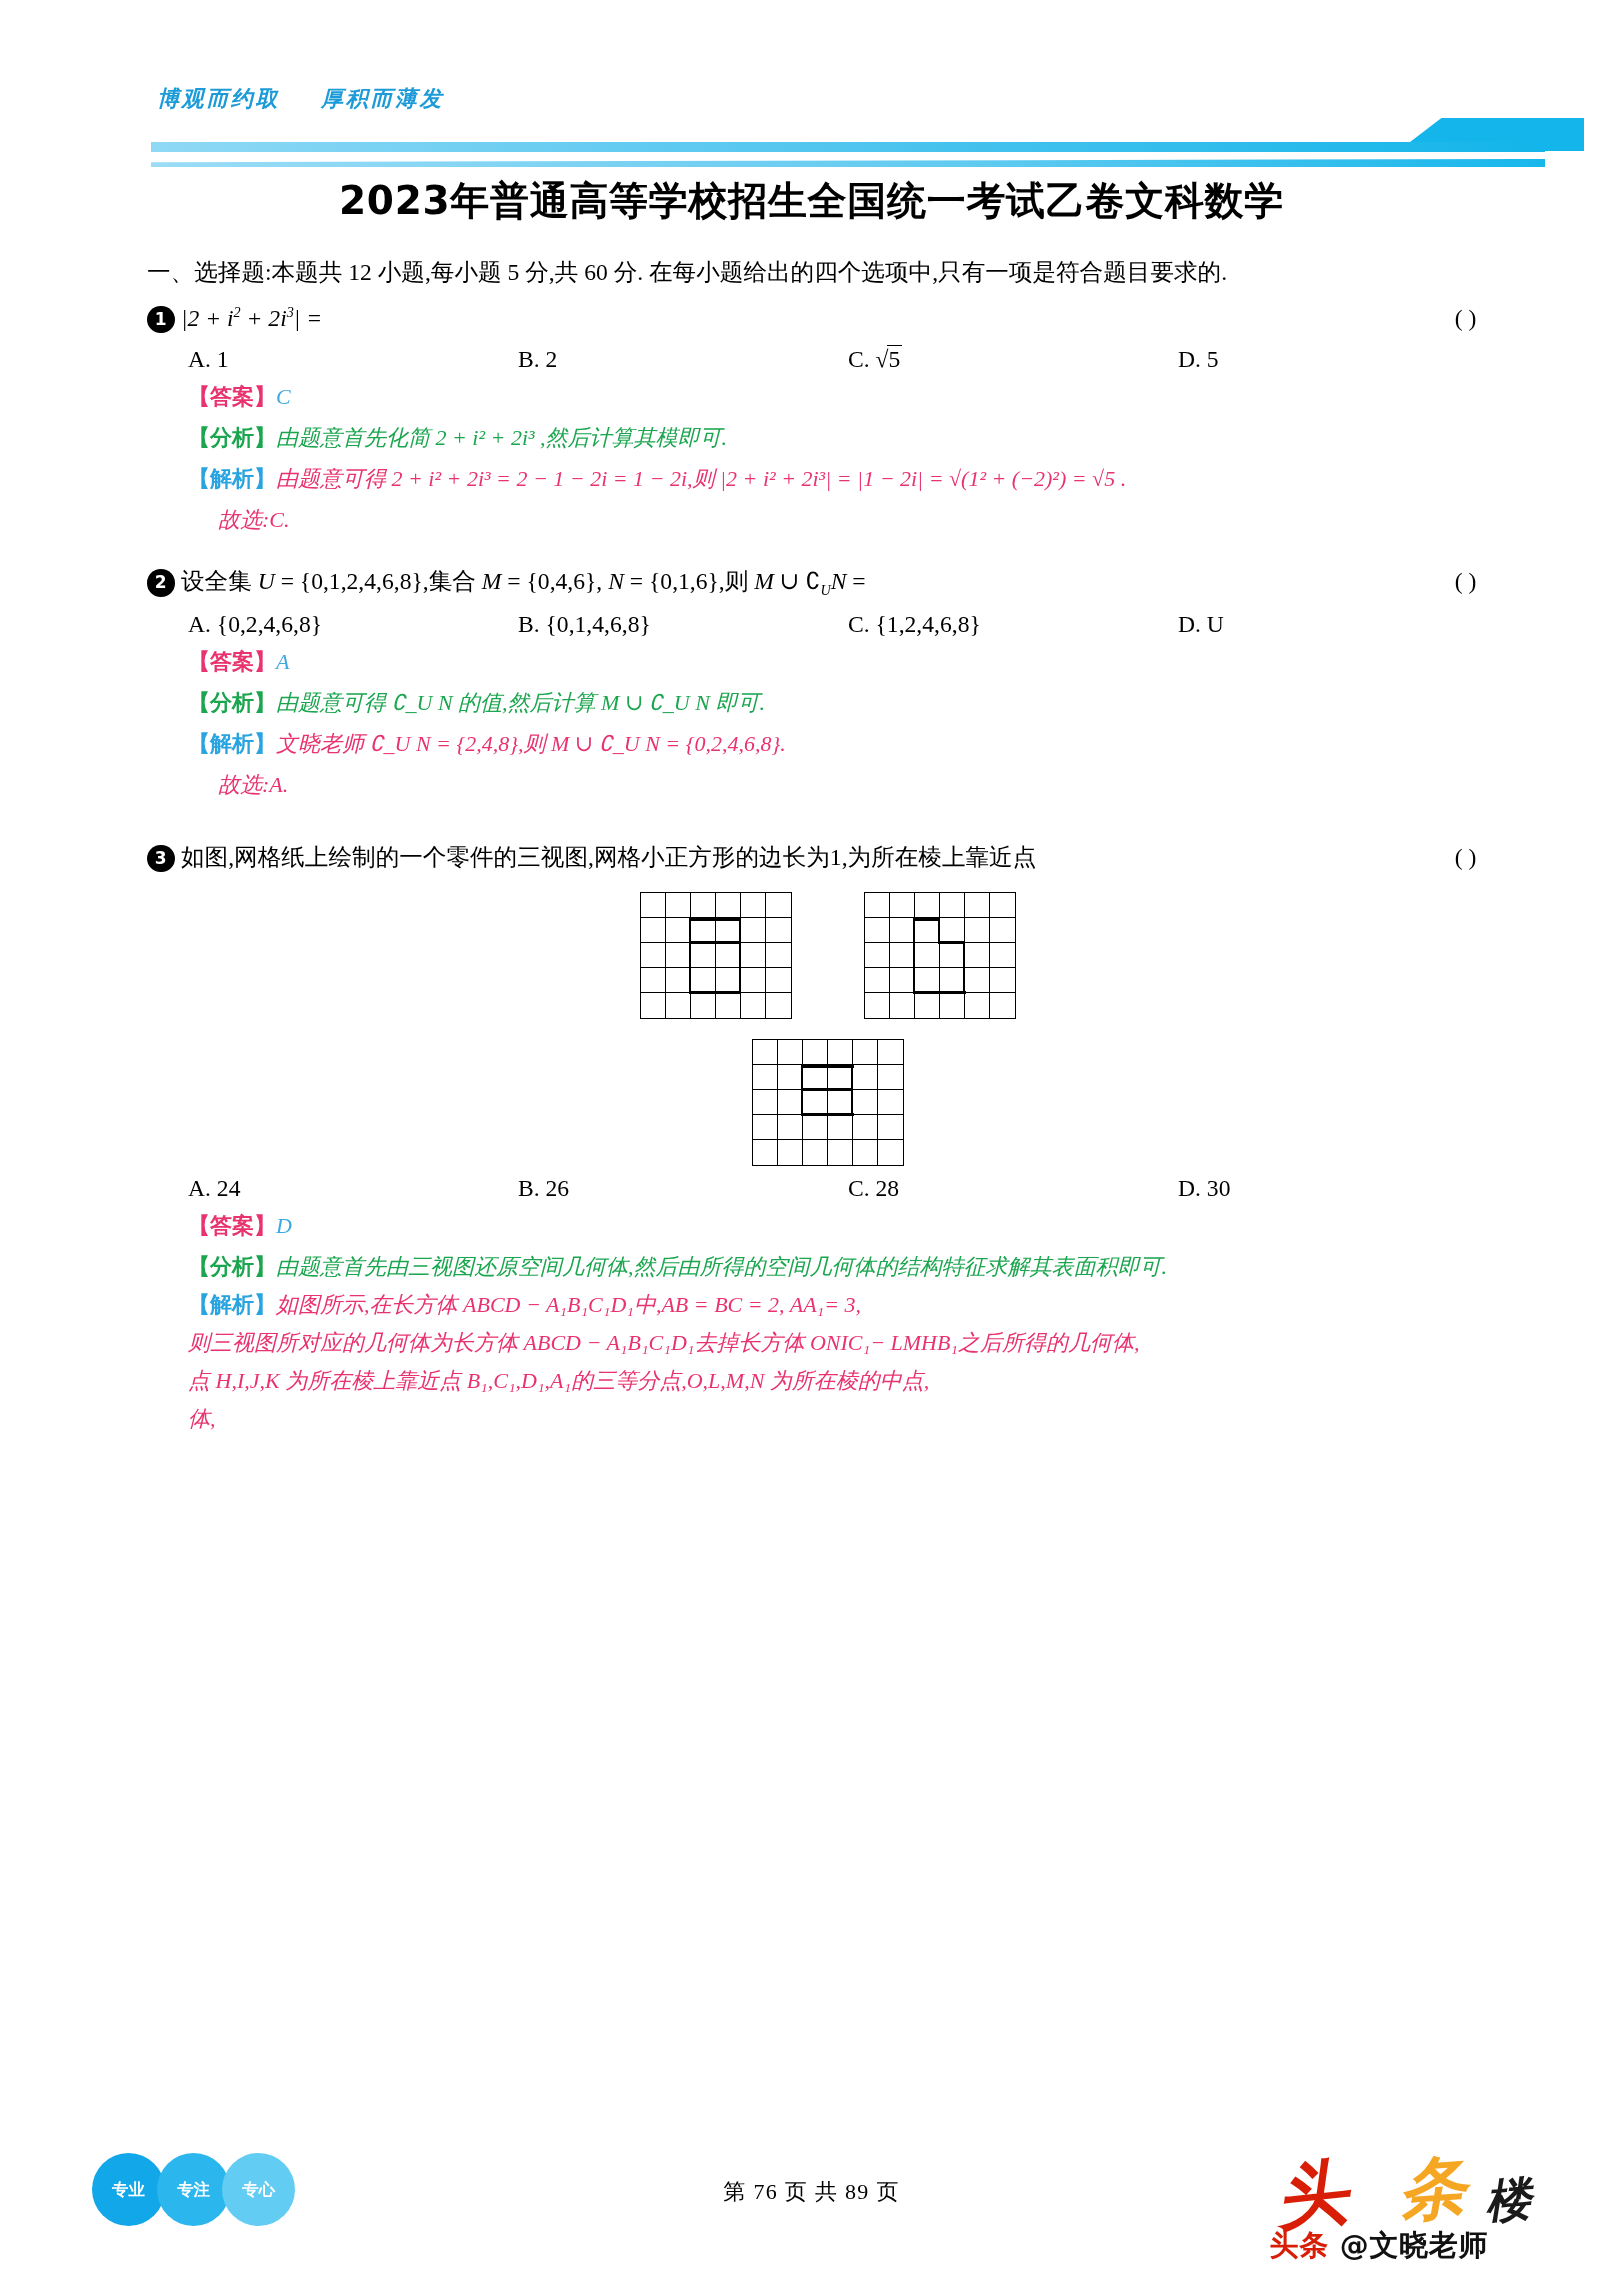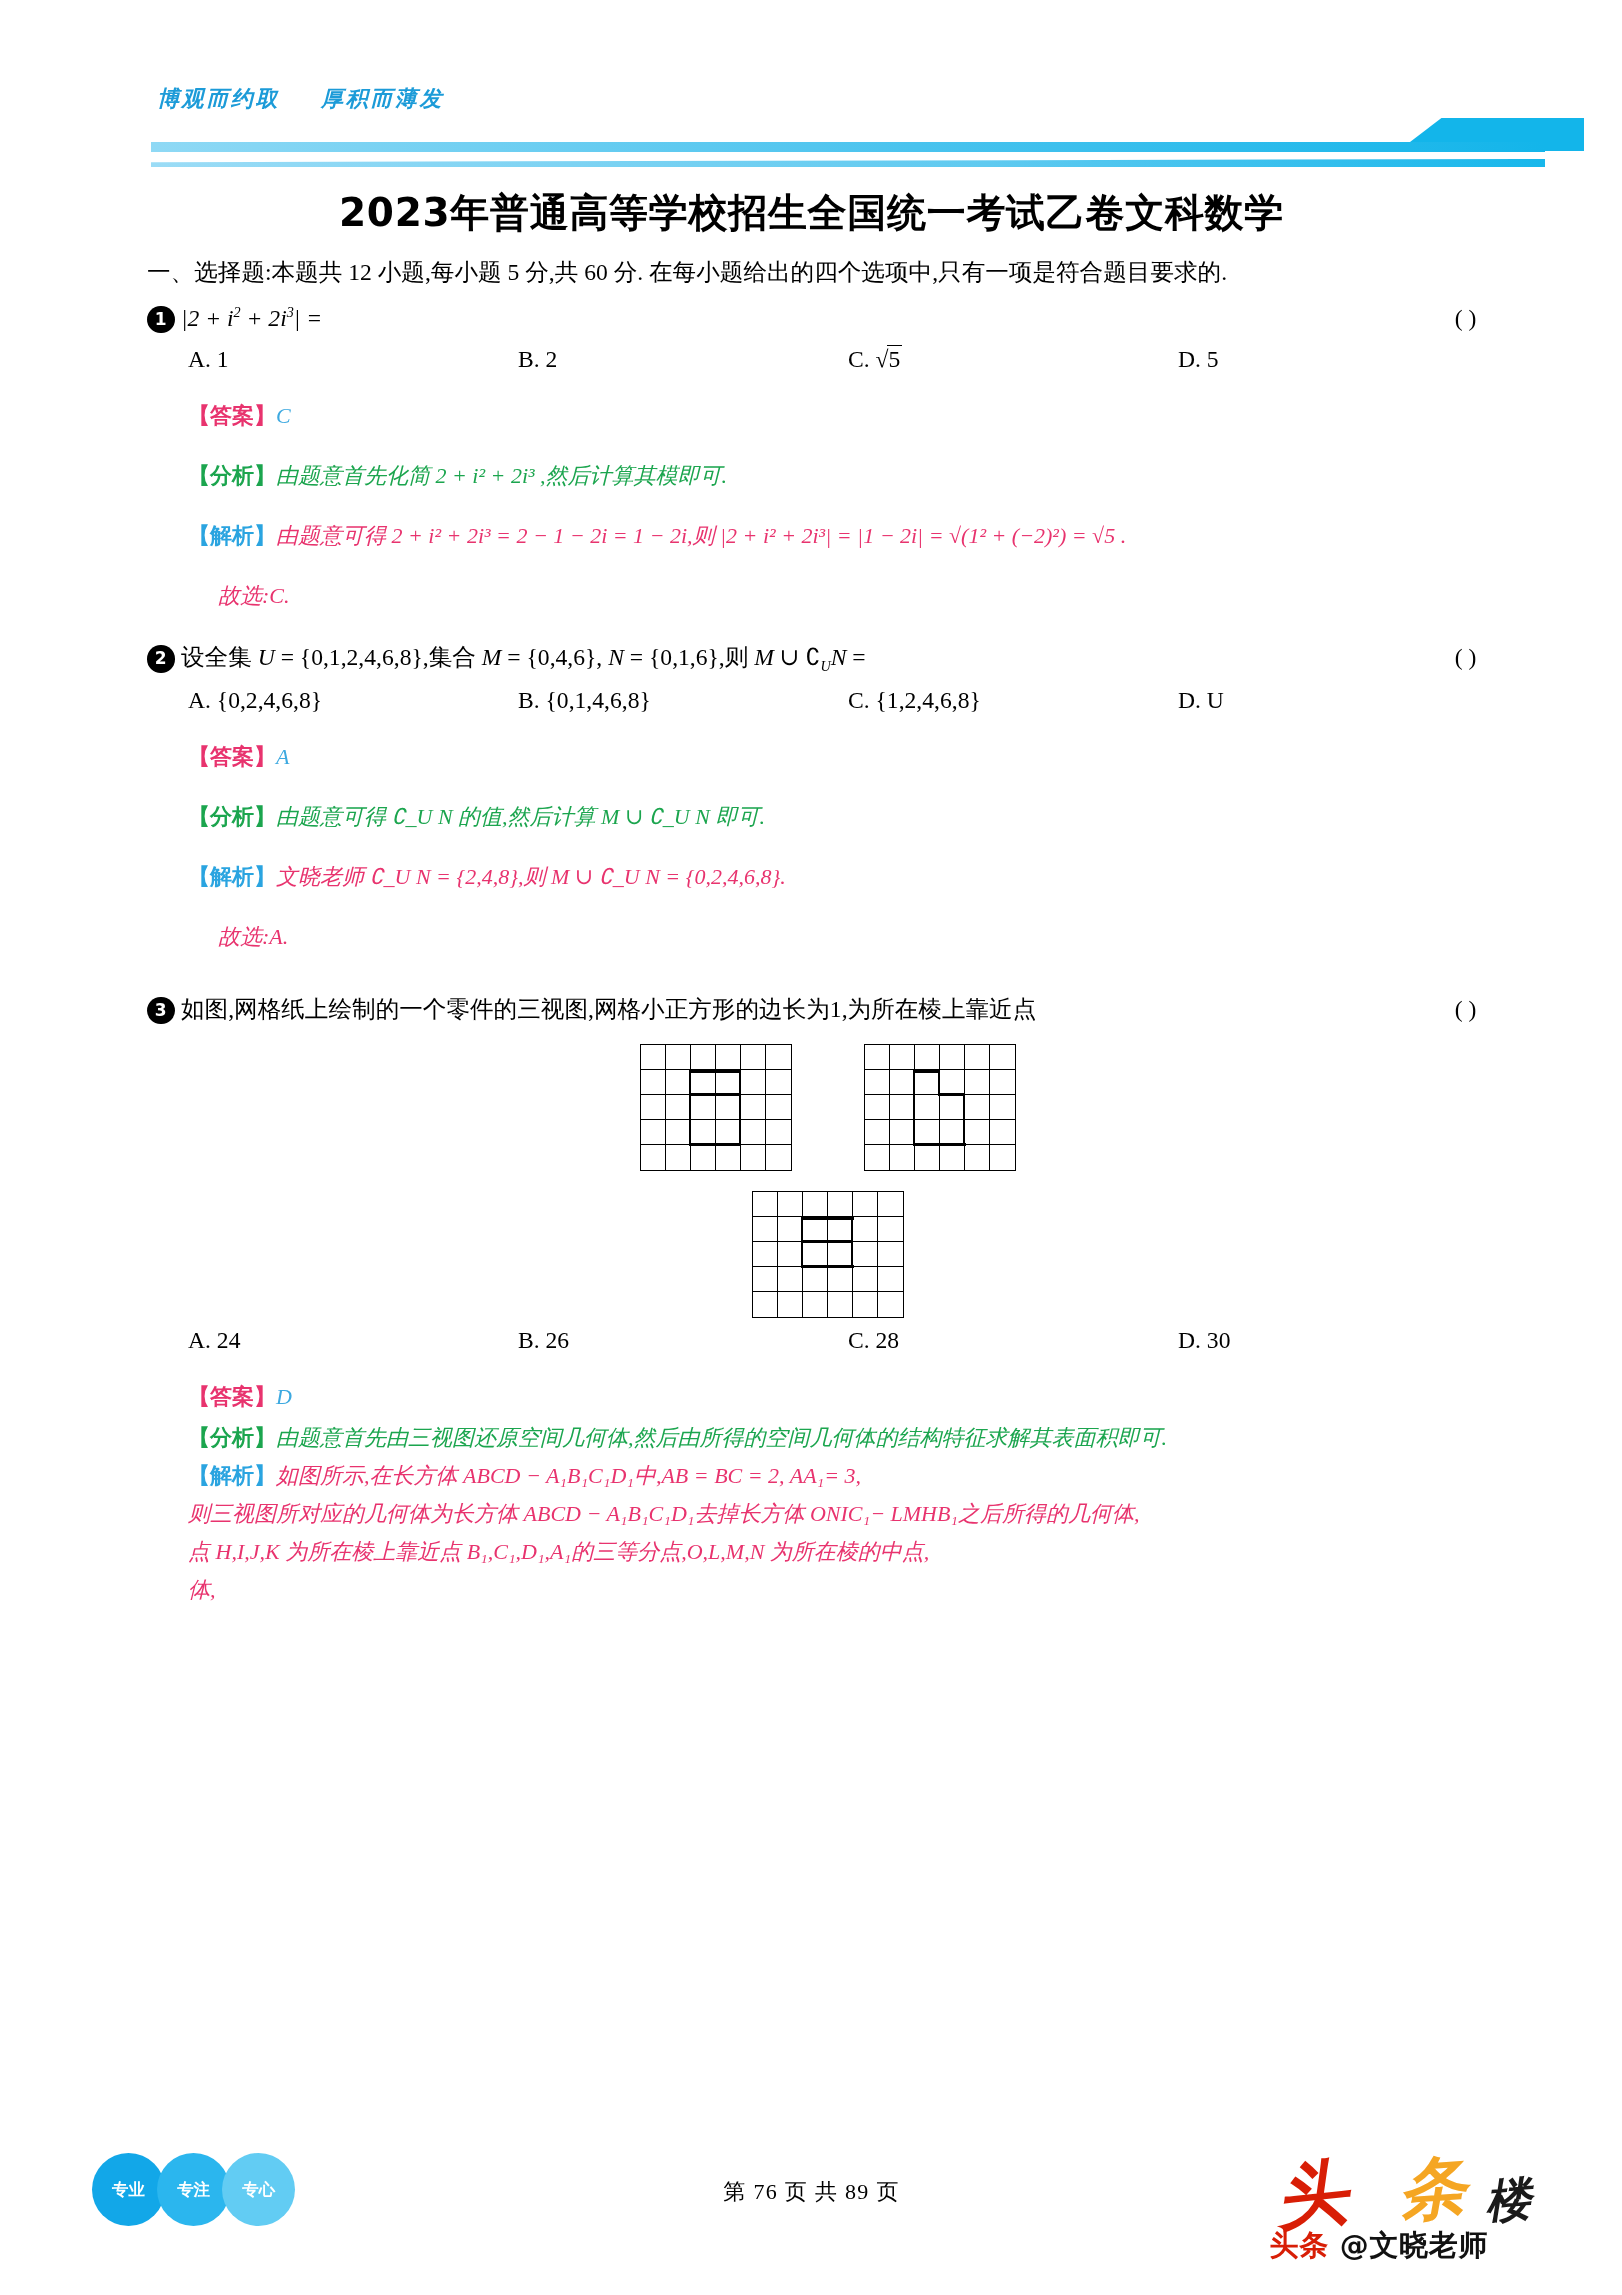--- a/index.html
+++ b/index.html
@@ -35,21 +35,21 @@
     clip-path: polygon(0 0, 100% 0, 100% 100%, 0% 100%);
   }
   .bar-thin {
     position:absolute; left:151px; top:41px; width:1394px; height:7.9px;
     background:linear-gradient(to right, #9BDCF6 0%, #5FCAF0 60%, #17B7EB 100%);
     clip-path: polygon(0 40%, 100% 0, 100% 100%, 0% 100%);
   }
 
   
   .doc-title {
-    position:absolute; left:0; top:186px; width:1623px;
+    position:absolute; left:0; top:174px; width:1623px;
     text-align:center;
     font-family:"DejaVu Sans","Liberation Sans",sans-serif;
     font-weight:bold;
     font-size:39px;
     letter-spacing:0.7px;
     color:#000;
   }
 
   
   .content {
@@ -70,21 +70,21 @@
     font-family:"DejaVu Sans","Liberation Sans",sans-serif;
     font-size:17px; font-weight:bold;
     margin-right:6.5px; margin-top:4.6px; flex:0 0 auto;
   }
   .qtext { flex:1 1 auto; }
   .qparen { flex:0 0 auto; width:85px; text-align:center; font-size:23.6px; }
 
   .options { display:flex; margin:9.2px 0 3.9px 41px; font-size:23.6px; }
   .opt { width:25%; }
 
-  .ansline { margin:26px 0 0 41px; font-size:22px; line-height:1.55; }
+  .ansline { margin:7px 0 0 41px; font-size:22px; line-height:1.55; }
   .lbl-ans  { color:#E8336E; font-weight:bold; }
   .val-ans  { color:#3DA9E0; font-style:italic; }
   .lbl-fenxi{ color:#1BA54E; font-weight:bold; }
   .txt-fenxi{ color:#1BA54E; }
   .lbl-jiexi{ color:#2AA4E0; font-weight:bold; }
   .txt-jiexi{ color:#E8336E; }
   .tail     { color:#E8336E; margin-left:30px; }
 
   .italic { font-style:italic; }
   sup, sub { font-size:0.6em; }

